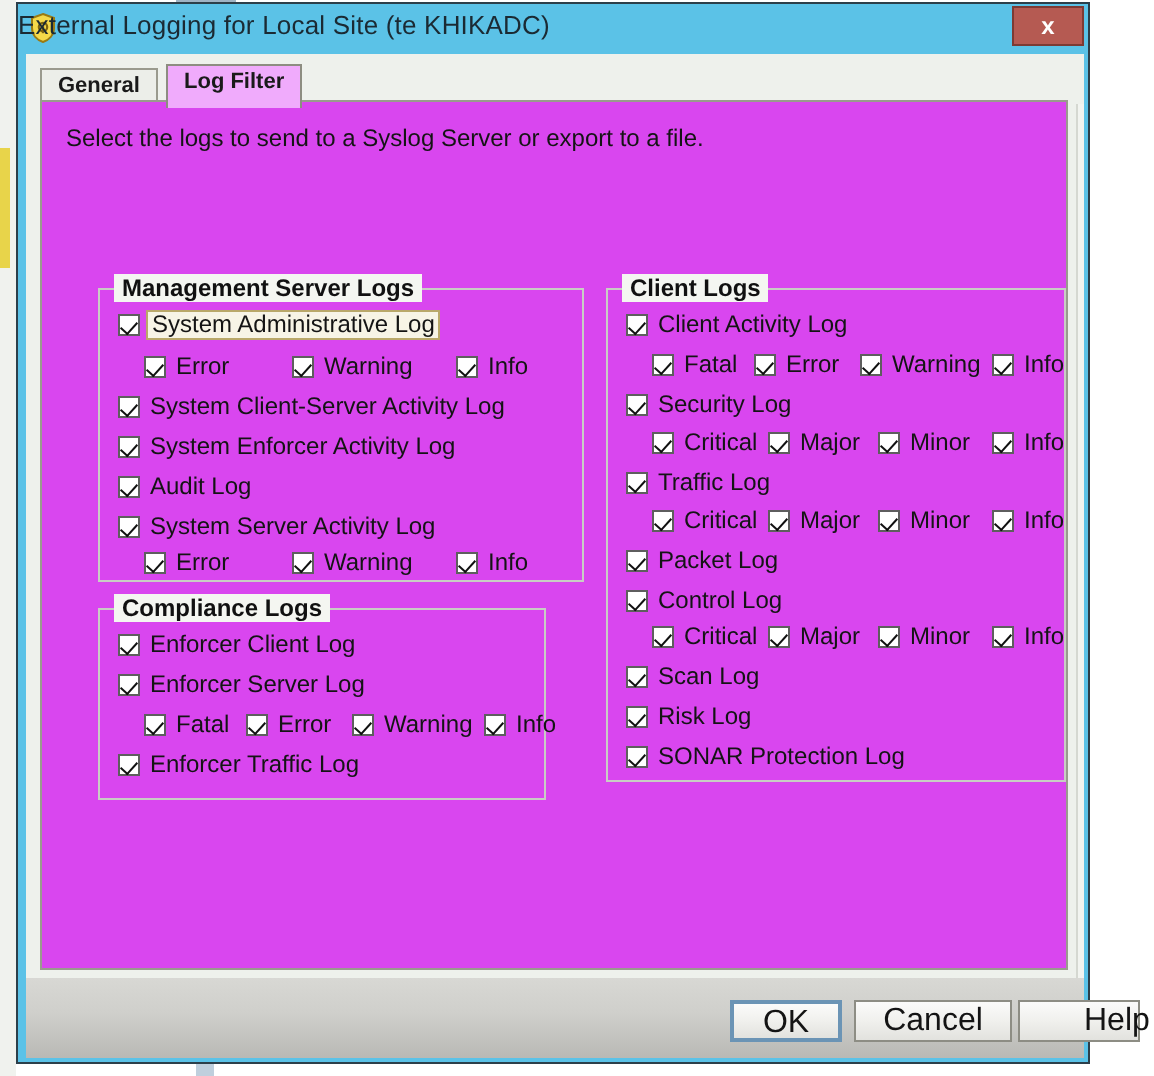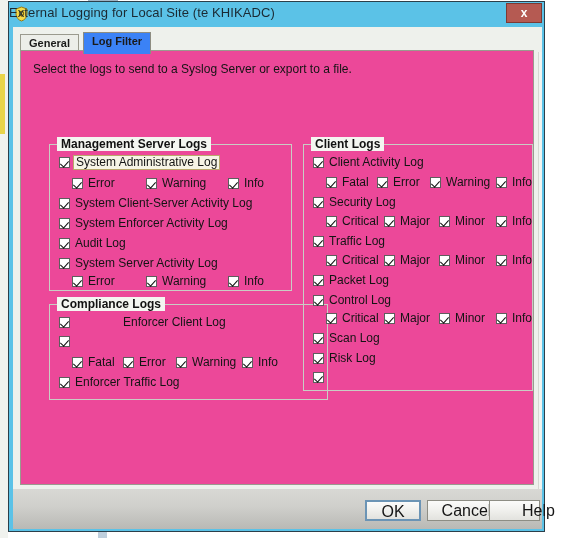--- a/index.html
+++ b/index.html
@@ -116,35 +116,35 @@
     box-sizing: border-box;
     font-size: 11px;
     font-weight: bold;
     color: #1a1a1a;
     padding: 2px 8px 0 8px;
     cursor: pointer;
   }
   .tab.selected {
     top: 0px;
     height: 22px;
-    background: #3b82f6;
+    background: #f0abfc;
     border-color: #8d8d81;
     z-index: 3;
   }
   #tab-general { left: 0px; }
   #tab-logfilter { left: 63px; }
 
   
   #tabpanel {
     position: absolute;
     left: 7px;
     top: 23px;
     width: 514px;
     height: 435px;
-    background: #ec4899;
+    background: #d946ef;
     border: 1px solid #9a9a8e;
     box-sizing: border-box;
   }
   #panel-hint {
     position: absolute;
     left: 12px; top: 11px;
     font-size: 12px;
     color: #141414;
   }
 
@@ -161,21 +161,21 @@
     top: -8px;
     left: 7px;
     padding: 0 4px;
     background: #f4f6f1;
     font-size: 12px;
     font-weight: bold;
     color: #111111;
     white-space: nowrap;
   }
   #group-mgmt   { left: 28px;  top: 93px;  width: 243px; height: 147px; }
-  #group-comp   { left: 28px;  top: 253px; width: 279px; height: 96px;  }
+  #group-comp   { left: 28px;  top: 253px; width: 224px; height: 96px;  }
   #group-client { left: 282px; top: 93px;  width: 230px; height: 247px; }
 
   
   .cbrow {
     position: absolute;
     display: flex;
     align-items: center;
     white-space: nowrap;
   }
   .cb {
@@ -236,21 +236,21 @@
     color: #141414;
     text-align: center;
     line-height: 19px;
     cursor: pointer;
   }
   .dlgbutton.default {
     border: 2px solid #6b94b5;
   }
   #btn-ok     { left: 352px; width: 56px; }
   #btn-cancel { left: 414px; width: 79px; }
-  #btn-help   { left: 476px; width: 51px; padding-left: 32px; }
+  #btn-help   { left: 496px; width: 61px; padding-left: 32px; }
 
   
   #inner-edge {
     position: absolute;
     right: 0px; top: 25px;
     width: 4px; height: 462px;
     background: #f2f4f0;
     border-left: 1px solid #d5d8d1;
     box-sizing: border-box;
   }
@@ -345,27 +345,28 @@
           <div class="cbrow" style="left:178px;">
             <span class="cb"></span>
             <span class="cblabel">Info</span>
           </div>
         </div>
       </div>
 
       <div class="groupbox" id="group-comp">
         <span class="group-title">Compliance Logs</span>
 
-        <div class="cbrow" style="left:9px; top:11px;gap:48px;">
+        <div class="cbrow" style="left:9px; top:11px;">
           <span class="cb"></span>
           <span class="cblabel">Enforcer Client Log</span>
         </div>
 
         <div class="cbrow" style="left:9px; top:31px;">
           <span class="cb"></span>
+          <span class="cblabel">Enforcer Server Log</span>
         </div>
 
         <div class="subrow" style="left:0; top:51px; width:100%;">
           <div class="cbrow" style="left:22px;">
             <span class="cb"></span>
             <span class="cblabel">Fatal</span>
           </div>
           <div class="cbrow" style="left:73px;">
             <span class="cb"></span>
             <span class="cblabel">Error</span>
@@ -495,20 +496,21 @@
           <span class="cblabel">Scan Log</span>
         </div>
 
         <div class="cbrow" style="left:9px; top:207px;">
           <span class="cb"></span>
           <span class="cblabel">Risk Log</span>
         </div>
 
         <div class="cbrow" style="left:9px; top:227px;">
           <span class="cb"></span>
+          <span class="cblabel">SONAR Protection Log</span>
         </div>
       </div>
 
     </div>
 
     <div id="inner-edge"></div>
   </div>
 
   <div id="buttonbar">
     <div class="dlgbutton default" id="btn-ok">OK</div>

